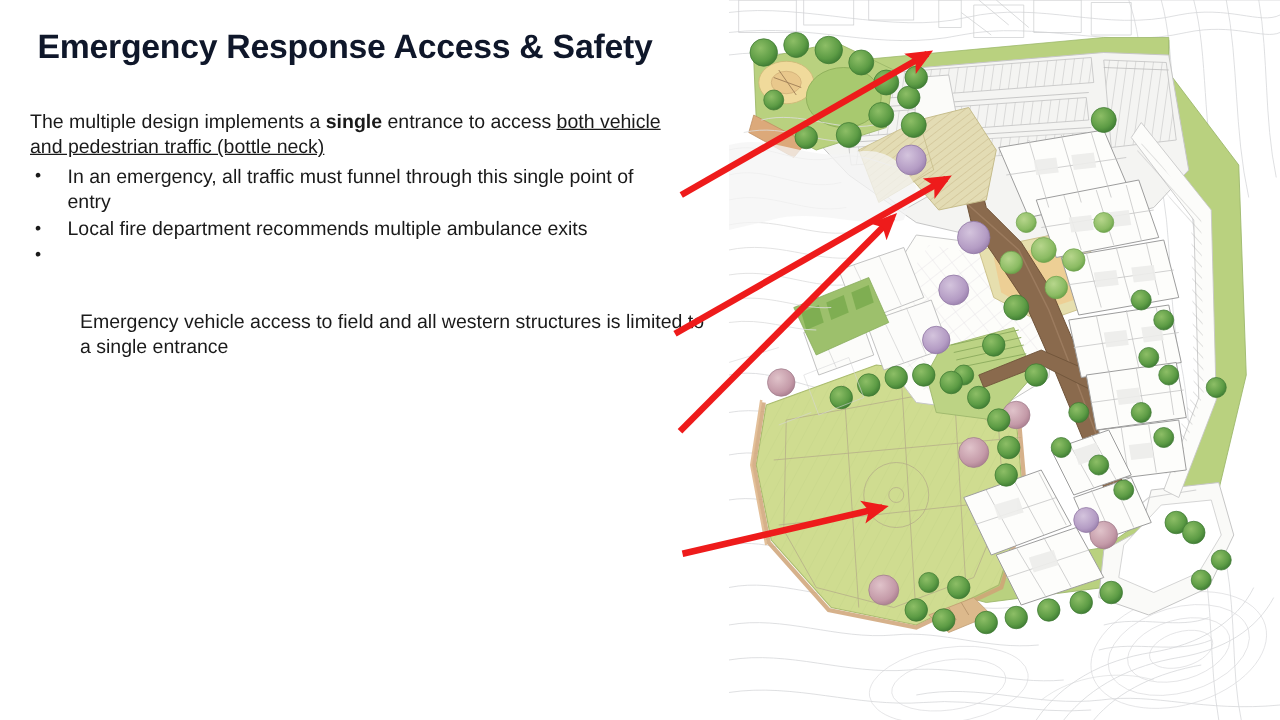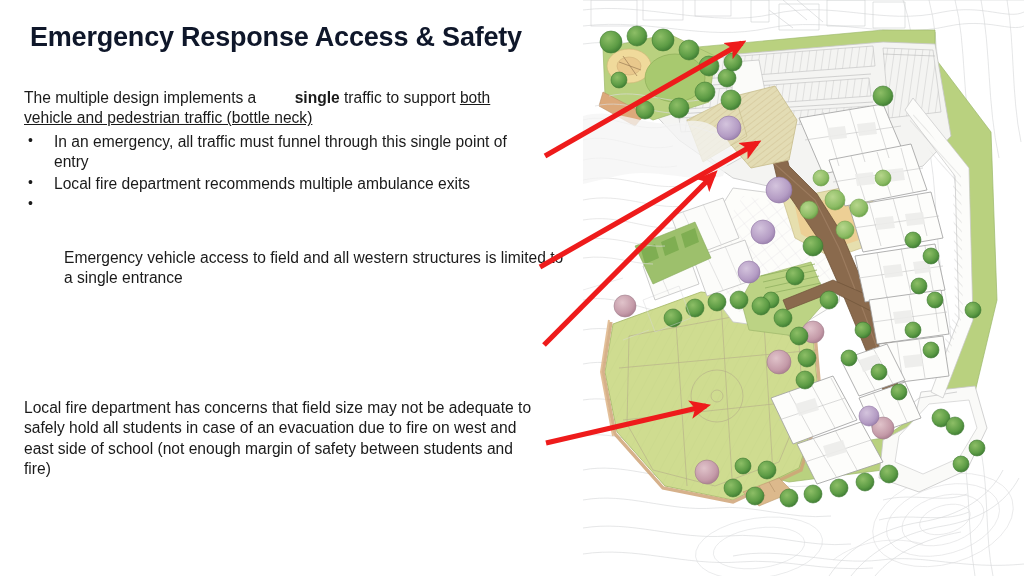--- a/index.html
+++ b/index.html
@@ -19,21 +19,21 @@
     font-size:27px;font-weight:bold;color:#0f172a;
     letter-spacing:-0.2px;line-height:1.15;
   }
 
   .body-para{
     position:absolute;left:24px;width:512px;
     font-size:15.6px;color:#1a1a1a;line-height:1.30;
   }
   .para-lead{top:88px;}
   .para-lead .u{text-decoration:underline;}
-  .para-lead b{font-weight:bold;margin-left:34px;}
+  .para-lead b{font-weight:bold;}
 
   #bullet-list{
     position:absolute;left:26px;top:132px;width:512px;
     list-style:none;margin:0;padding:0;
   }
   #bullet-list li{
     position:relative;padding-left:28px;
     font-size:15.6px;color:#1a1a1a;line-height:1.30;
     margin-bottom:1px;
   }
@@ -58,41 +58,40 @@
 </head>
 <body>
 
 <div id="slide">
 
   <div id="text-col">
 
     <div id="slide-title">Emergency Response Access &amp; Safety</div>
 
     <div class="body-para para-lead">
-      <span>The multiple design implements a </span><b>single</b><span> traffic to support </span><span class="u">both vehicle and pedestrian traffic (bottle neck)</span>
+      <span>The multiple design implements a </span><b>single</b><span> entrance to access </span><span class="u">both vehicle and pedestrian traffic (bottle neck)</span>
     </div>
 
     <ul id="bullet-list">
       <li>
         <span class="bullet-glyph">•</span>
         <span>In an emergency, all traffic must funnel through this single point of entry</span>
       </li>
       <li>
         <span class="bullet-glyph">•</span>
         <span>Local fire department recommends multiple ambulance exits</span>
       </li>
       <li>
         <span class="bullet-glyph">•</span>
       </li>
     </ul>
 
     <div class="body-para para-2">Emergency vehicle access to field and all western structures is limited to a single entrance</div>
 
 
-    <div class="body-para para-4">Local fire department has concerns that field size may not be adequate to safely hold all students in case of an evacuation due to fire on west and east side of school (not enough margin of safety between students and fire)</div>
 
   </div>
 
   <div id="siteplan">
     <svg viewBox="0 0 441 576" xmlns="http://www.w3.org/2000/svg">
       <defs>
         <pattern id="stalls" width="7" height="7" patternUnits="userSpaceOnUse" patternTransform="rotate(8)">
           <line x1="0" y1="0" x2="0" y2="7" stroke="#b8b8b8" stroke-width="0.7"></line>
         </pattern>
         <pattern id="stallsB" width="6" height="6" patternUnits="userSpaceOnUse" patternTransform="rotate(-42)">

